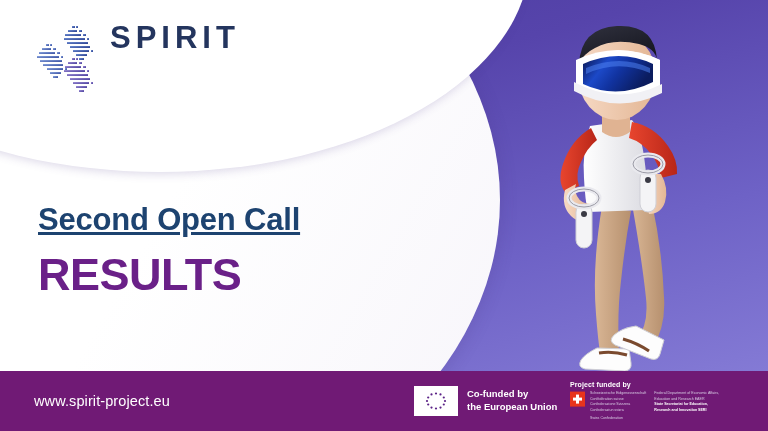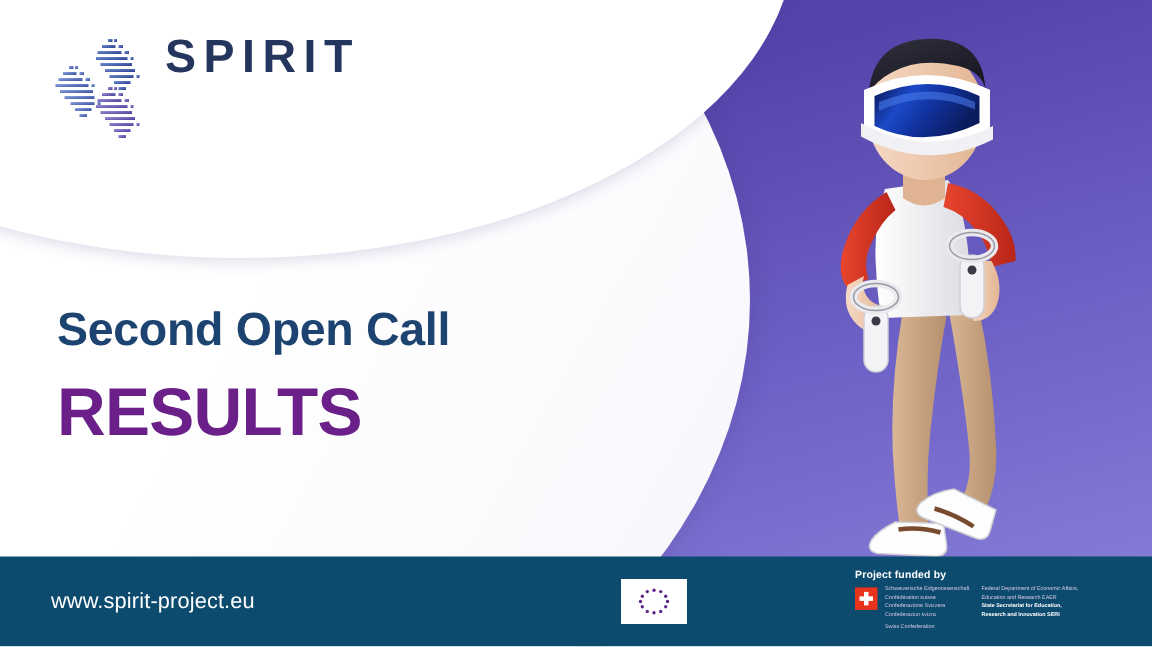--- a/index.html
+++ b/index.html
@@ -54,37 +54,37 @@
     font-weight:bold;
     letter-spacing:5px;
     color:#24355e;
     line-height:1;
   }
 
   
   .headline { position:absolute; left:38px; top:203px; z-index:6; }
   .headline .line1 {
     font-size:31px; font-weight:bold; color:#1d4370;
-    letter-spacing:-.2px; line-height:1.1;
+    letter-spacing:-.2px; line-height:1.1;text-decoration:underline;
   }
   .headline .line2 {
     margin-top:15px;
     font-size:45px; font-weight:bold; color:#6a2088;
     letter-spacing:-.5px; line-height:1;
   }
 
   
   .character { position:absolute; right:10px; top:8px; width:230px; height:365px; z-index:5; }
   .character svg { display:block; width:100%; height:100%; }
 
   
   .footer {
     position:absolute; left:0; right:0; bottom:0;
     height:60px;
-    background:#0c4a6e;
+    background:#701a75;
     display:flex; align-items:center;
     z-index:10;
   }
   .site-url {
     color:#ffffff; font-size:14.5px; margin-left:34px;
     letter-spacing:.1px; white-space:nowrap;
   }
   .eu-block {
     position:absolute; left:414px; top:50%; transform:translateY(-50%);
     display:flex; align-items:center; gap:9px;
@@ -299,20 +299,24 @@
             <circle cx="29.8" cy="18.5" r="1.1"></circle>
               <circle cx="26.5" cy="21.6" r="1.1"></circle>
             <circle cx="22" cy="22.5" r="1.1"></circle>
               <circle cx="17.5" cy="21.6" r="1.1"></circle>
             <circle cx="14.2" cy="18.5" r="1.1"></circle>
               <circle cx="13" cy="15" r="1.1"></circle>
             <circle cx="14.2" cy="11.5" r="1.1"></circle>
               <circle cx="17.5" cy="8.4" r="1.1"></circle>
           </g>
         </svg>
+      </span>
+      <span class="eu-text">
+        <span>Co-funded by</span><br>
+        <span>the European Union</span>
       </span>
     </div>
 
     <div class="ch-block">
       <div class="ch-title">Project funded by</div>
       <div class="ch-row">
         <span class="ch-cross"></span>
         <span class="ch-names">
           <span>Schweizerische Eidgenossenschaft</span><br>
           <span>Confédération suisse</span><br>

